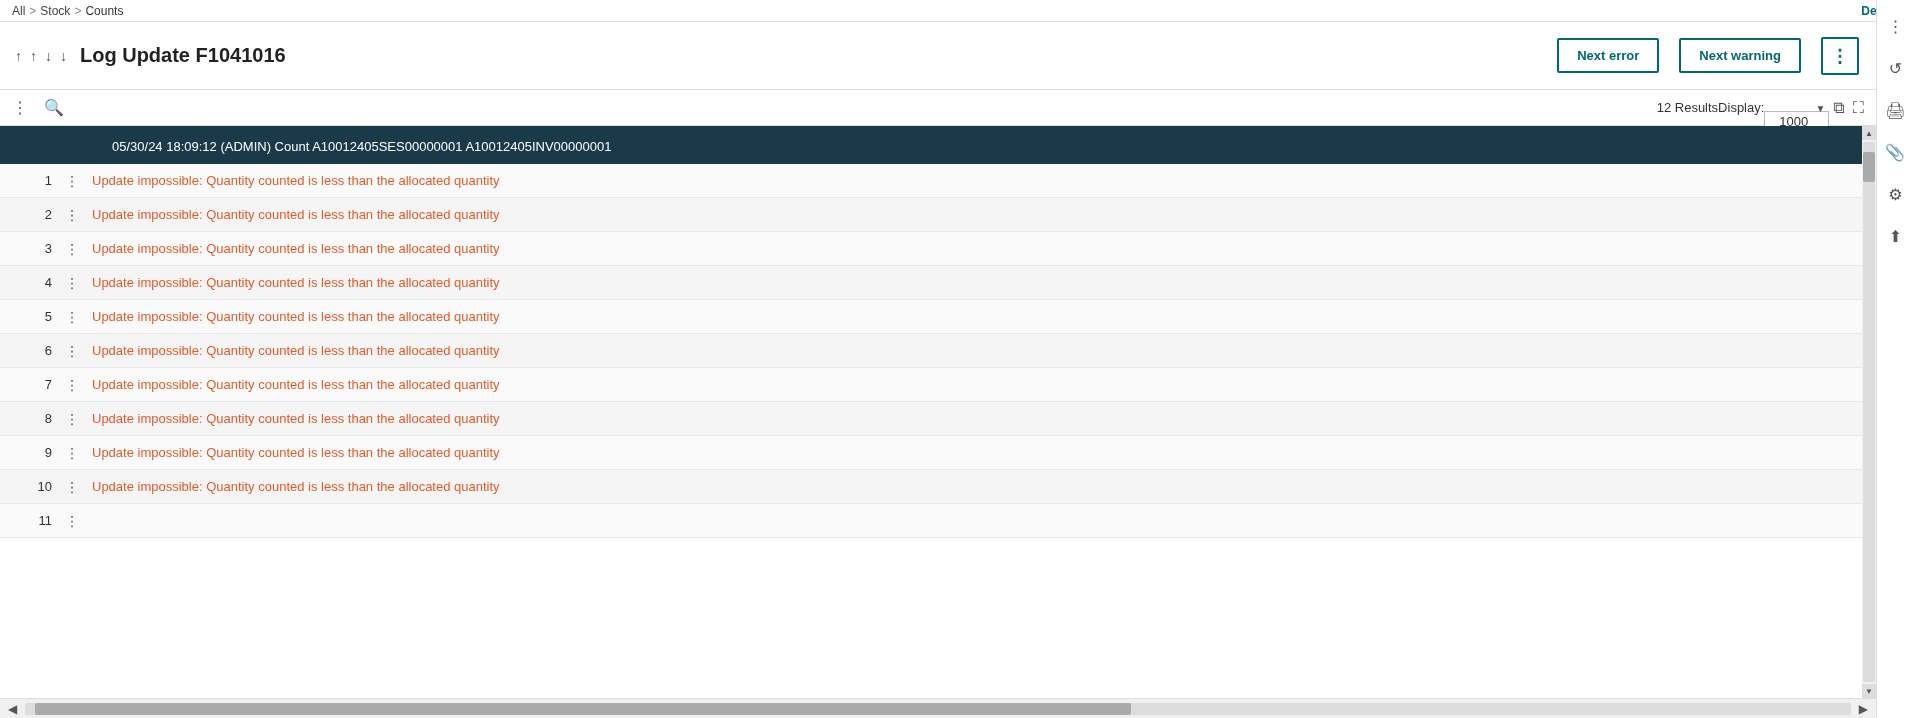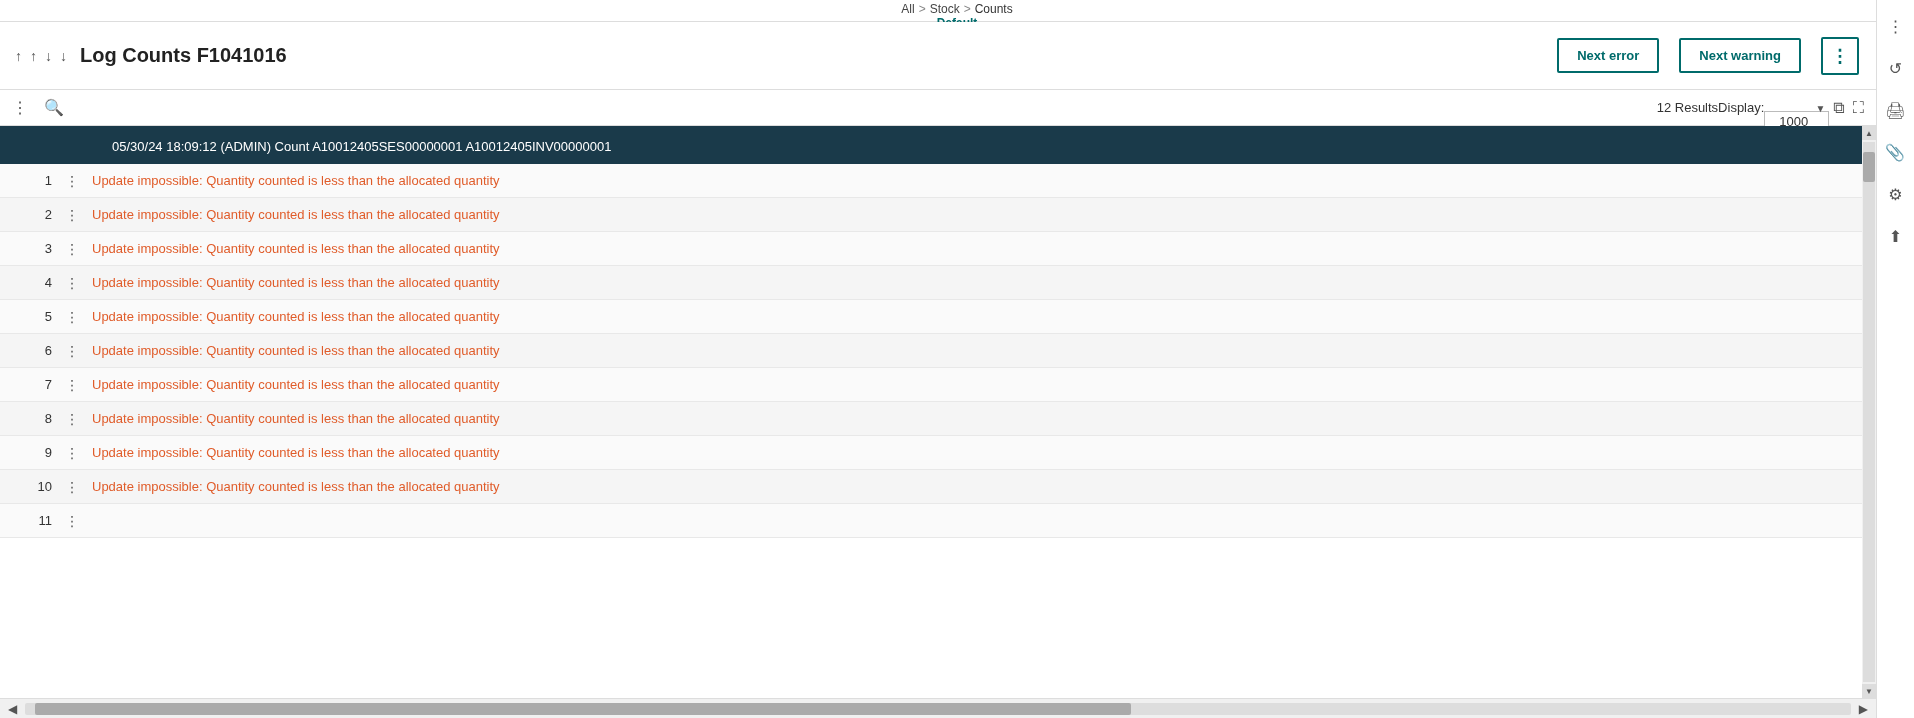--- a/index.html
+++ b/index.html
@@ -7,21 +7,20 @@
 
     
     .breadcrumb-bar {
       display: flex;
       align-items: center;
       justify-content: space-between;
       background: #fff;
       padding: 2px 12px;
       border-bottom: 1px solid #ddd;
       height: 22px;
-      flex-direction: column;
     }
     .breadcrumb {
       display: flex;
       align-items: center;
       gap: 4px;
       font-size: 12px;
       color: #444;
     }
     .breadcrumb-sep { color: #888; }
     .breadcrumb a { color: #444; text-decoration: none; cursor: pointer; }
@@ -356,21 +355,21 @@
   <span class="default-label">Default</span>
 </div>
 
 <div class="header-bar">
   <div class="sort-icons">
     <button class="sort-btn" title="First">↑</button>
     <button class="sort-btn" title="Previous">↑</button>
     <button class="sort-btn" title="Next">↓</button>
     <button class="sort-btn" title="Last">↓</button>
   </div>
-  <span class="page-title">Log Counts F1041016</span>
+  <span class="page-title">Log Update F1041016</span>
   <div class="header-actions">
     <button class="btn-outline">Next error</button>
     <button class="btn-outline">Next warning</button>
     <button class="btn-icon-menu">⋮</button>
     <button class="btn-exit">⇥</button>
   </div>
 </div>
 
 <div style="display:flex; height: calc(718px - 22px - 68px);">
   <div class="main-content" style="flex:1;">

